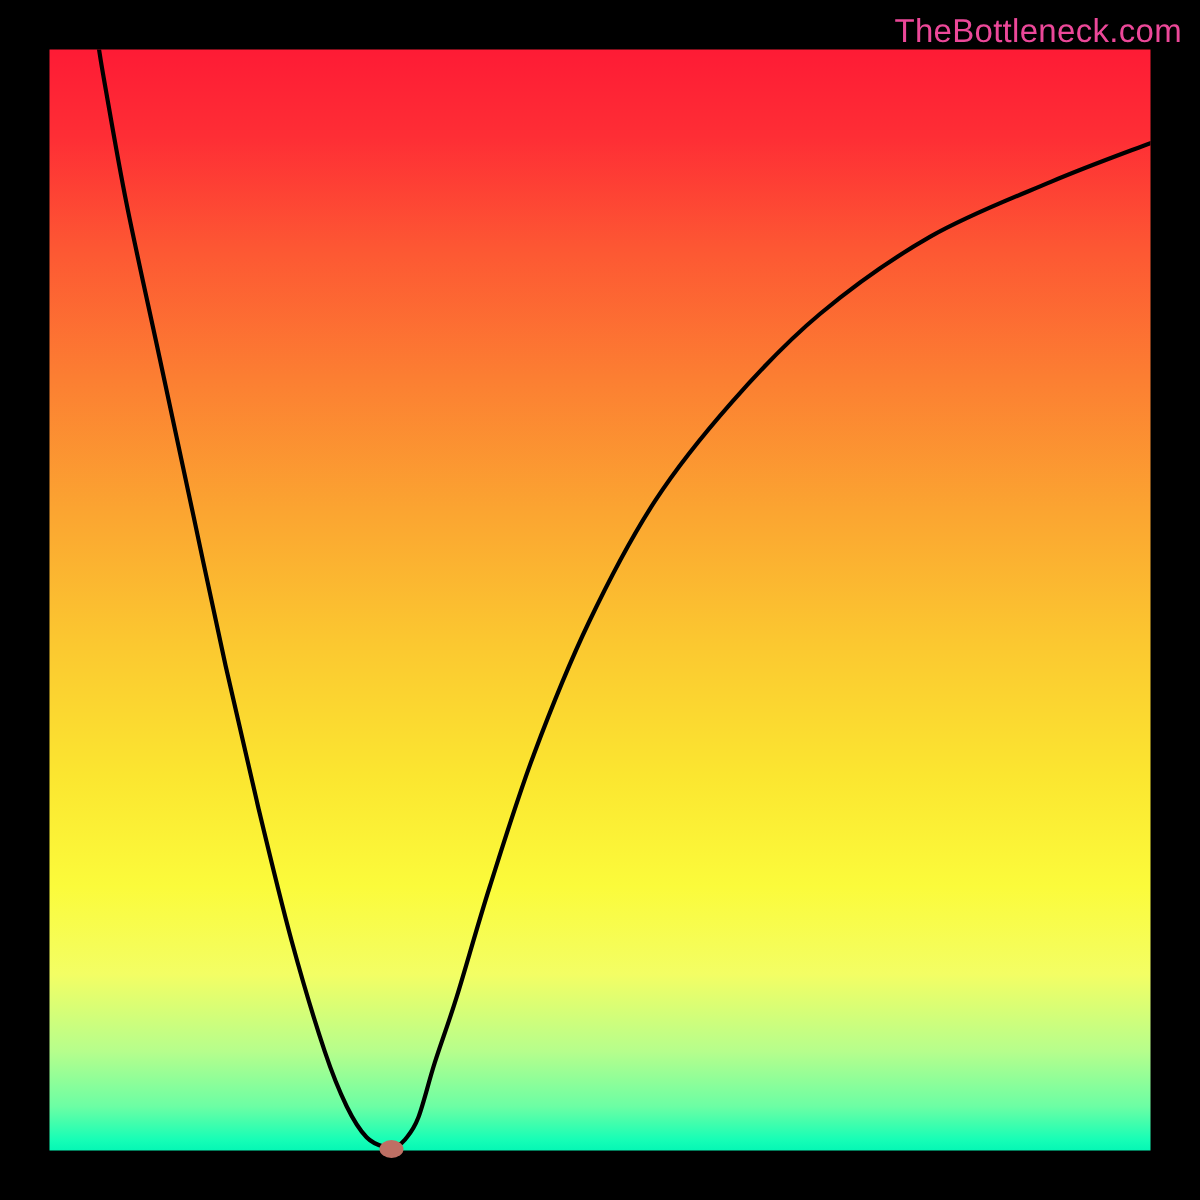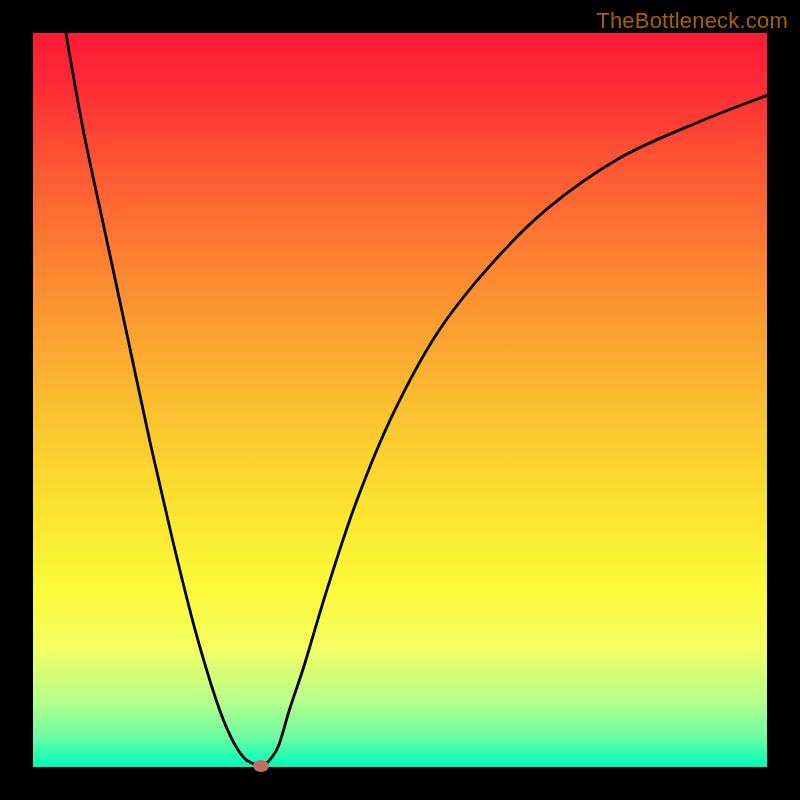--- a/index.html
+++ b/index.html
@@ -30,21 +30,21 @@
       #B6FE8C 91%,
       #6CFEA4 96%,
       #17FEB6 99%,
       #05F7B5 100%
     );
   }
   .watermark {
     position: absolute;
     top: 8px;
     right: 12px;
-    color: #a16207;
+    color: #ec4899;
     font-size: 22px;
     font-weight: 500;
     letter-spacing: 0.2px;
     z-index: 10;
   }
   .curve-svg {
     position: absolute;
     left: 33px;
     top: 33px;
     width: 734px;

